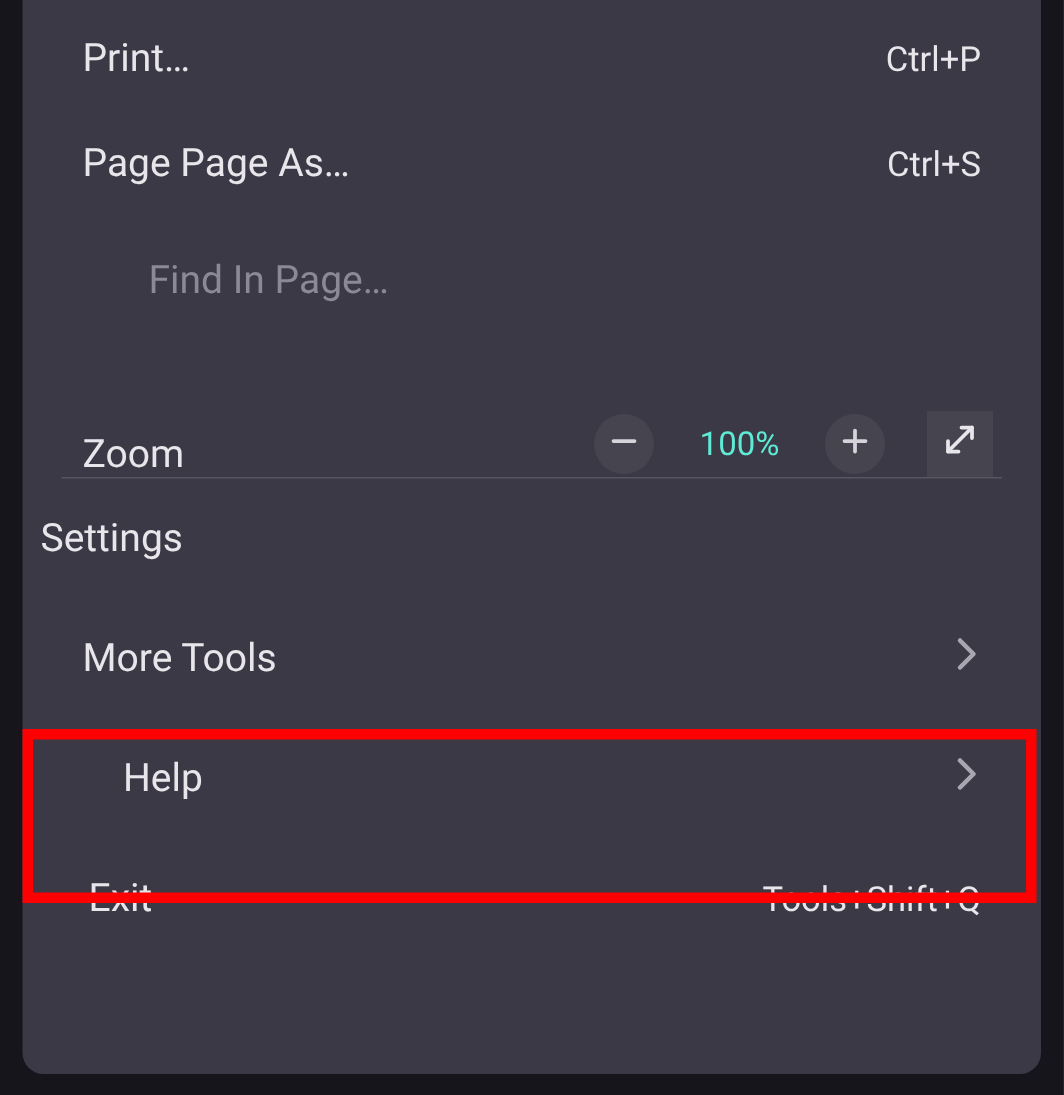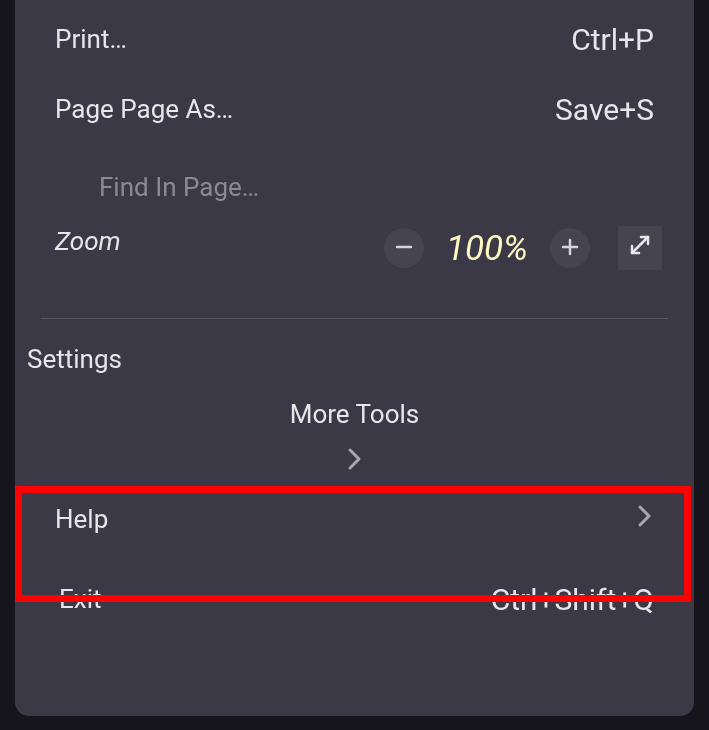--- a/index.html
+++ b/index.html
@@ -37,57 +37,56 @@
     }
     .menu-item.disabled {
       color: #8b8995;
       cursor: default;
       margin-left: 44px;
     }
     .menu-item .label {
       font-weight: 400;
     }
     .menu-item .shortcut {
-      font-size: 30px;
+      font-size: 23px;
       color: #e8e6ea;
     }
     .menu-item.disabled .shortcut {
       color: #8b8995;
     }
     .zoom-row {
       display: flex;
-      align-items: flex-start;
+      align-items: flex-end;
       justify-content: space-between;
       padding: 0 32px 0 40px;
       height: 92px;
       color: #e8e6ea;
       font-size: 26px;
-      font-style: italic;
     }
     .zoom-controls {
       display: flex;
       align-items: center;
       gap: 22px;
     }
     .zoom-btn {
       width: 40px;
       height: 40px;
       border-radius: 50%;
       background: #46444f;
       display: flex;
       align-items: center;
       justify-content: center;
       cursor: pointer;
     }
     .zoom-btn svg {
       stroke: #d6d4da;
     }
     .zoom-value {
-      font-size: 35px;
-      color: #fef9c3;
+      font-size: 22px;
+      color: #5eead4;
       min-width: 70px;
       text-align: center;
     }
     .fullscreen-btn {
       width: 44px;
       height: 44px;
       background: #46444f;
       display: flex;
       align-items: center;
       justify-content: center;
@@ -121,21 +120,21 @@
 
 <div class="menu-panel">
 
   <div class="menu-item first">
     <span class="label">Print…</span>
     <span class="shortcut">Ctrl+P</span>
   </div>
 
   <div class="menu-item">
     <span class="label">Page Page As…</span>
-    <span class="shortcut">Save+S</span>
+    <span class="shortcut">Ctrl+S</span>
   </div>
 
   <div class="menu-item disabled">
     <span class="label">Find In Page…</span>
   </div>
 
   <div class="zoom-row">
     <span class="label">Zoom</span>
     <div class="zoom-controls">
       <div class="zoom-btn">
@@ -165,38 +164,38 @@
       </div>
     </div>
   </div>
 
   <div class="divider"></div>
 
   <div class="menu-item" style="height:80px;padding-left:12px;">
     <span class="label">Settings</span>
   </div>
 
-  <div class="menu-item" style="height:80px;flex-direction:column;">
+  <div class="menu-item" style="height:80px;">
     <span class="label">More Tools</span>
     <span class="chevron">
       <svg width="18" height="28" viewBox="0 0 18 28" fill="none">
         <polyline points="4,5 13,14 4,23" stroke-width="3" stroke-linecap="round" stroke-linejoin="round" fill="none"></polyline>
       </svg>
     </span>
   </div>
 
-  <div class="menu-item" style="height:80px;">
+  <div class="menu-item" style="height:80px;margin-left:27px;">
     <span class="label">Help</span>
     <span class="chevron">
       <svg width="18" height="28" viewBox="0 0 18 28" fill="none">
         <polyline points="4,5 13,14 4,23" stroke-width="3" stroke-linecap="round" stroke-linejoin="round" fill="none"></polyline>
       </svg>
     </span>
   </div>
 
   <div class="menu-item" style="height:80px;padding-left:44px;">
     <span class="label">Exit</span>
-    <span class="shortcut">Ctrl+Shift+Q</span>
+    <span class="shortcut">Tools+Shift+Q</span>
   </div>
 
 </div>
 
 <div class="highlight-box"></div>
 
 </body></html>

